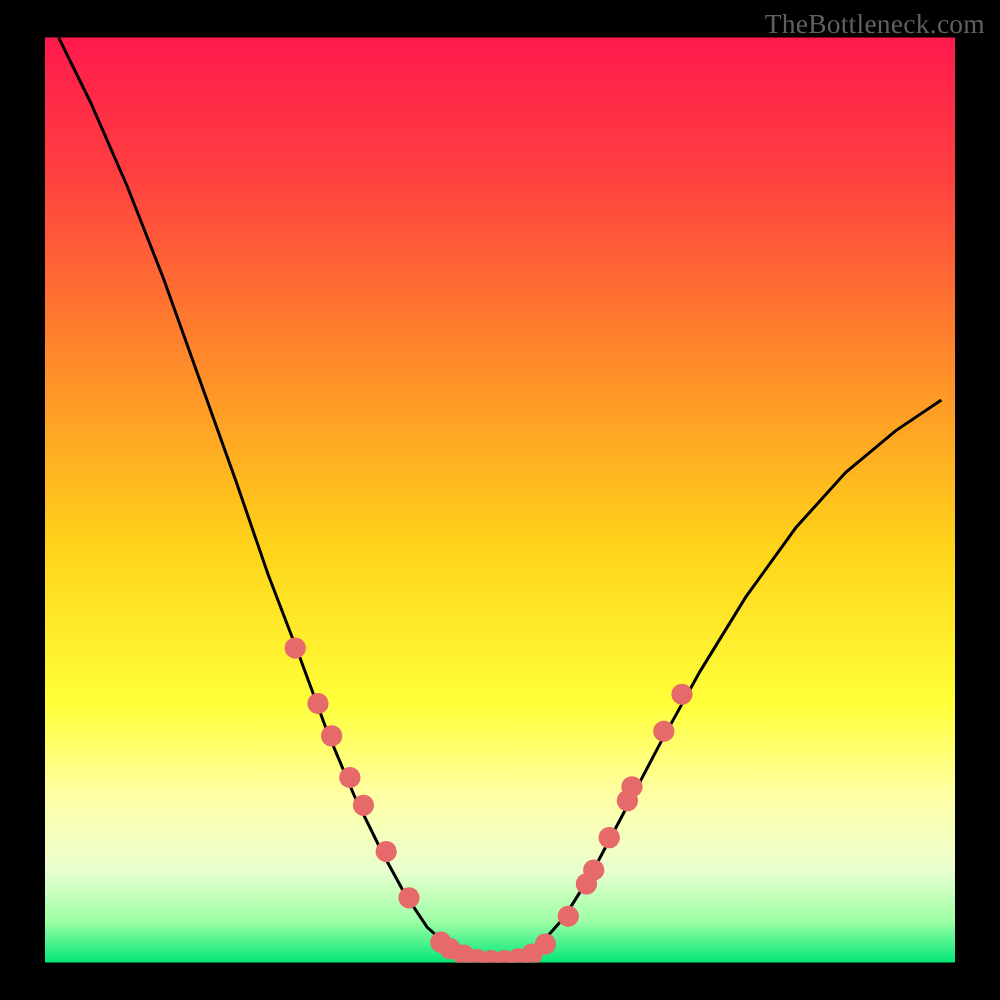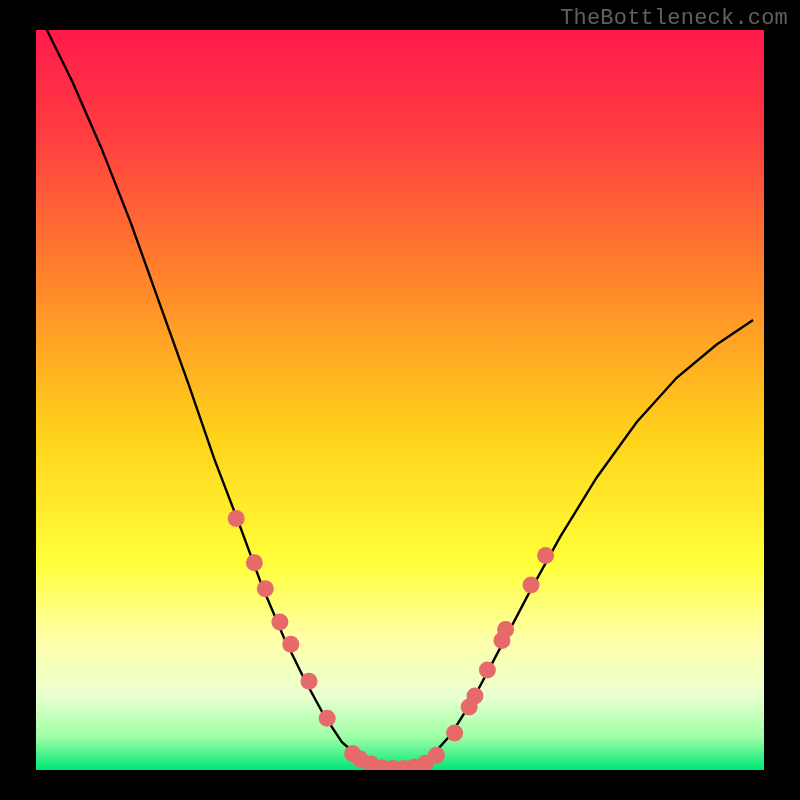--- a/index.html
+++ b/index.html
@@ -12,21 +12,21 @@
   }
   .stage {
     position: relative;
     width: 800px;
     height: 800px;
   }
   .watermark {
     position: absolute;
     top: 6px;
     right: 12px;
-    font-family: Liberation Mono, monospace;
+    font-family: Liberation Serif, serif;
     font-size: 22px;
     color: #606060;
     letter-spacing: 0.2px;
     z-index: 10;
   }
   svg {
     position: absolute;
     top: 0;
     left: 0;
   }

